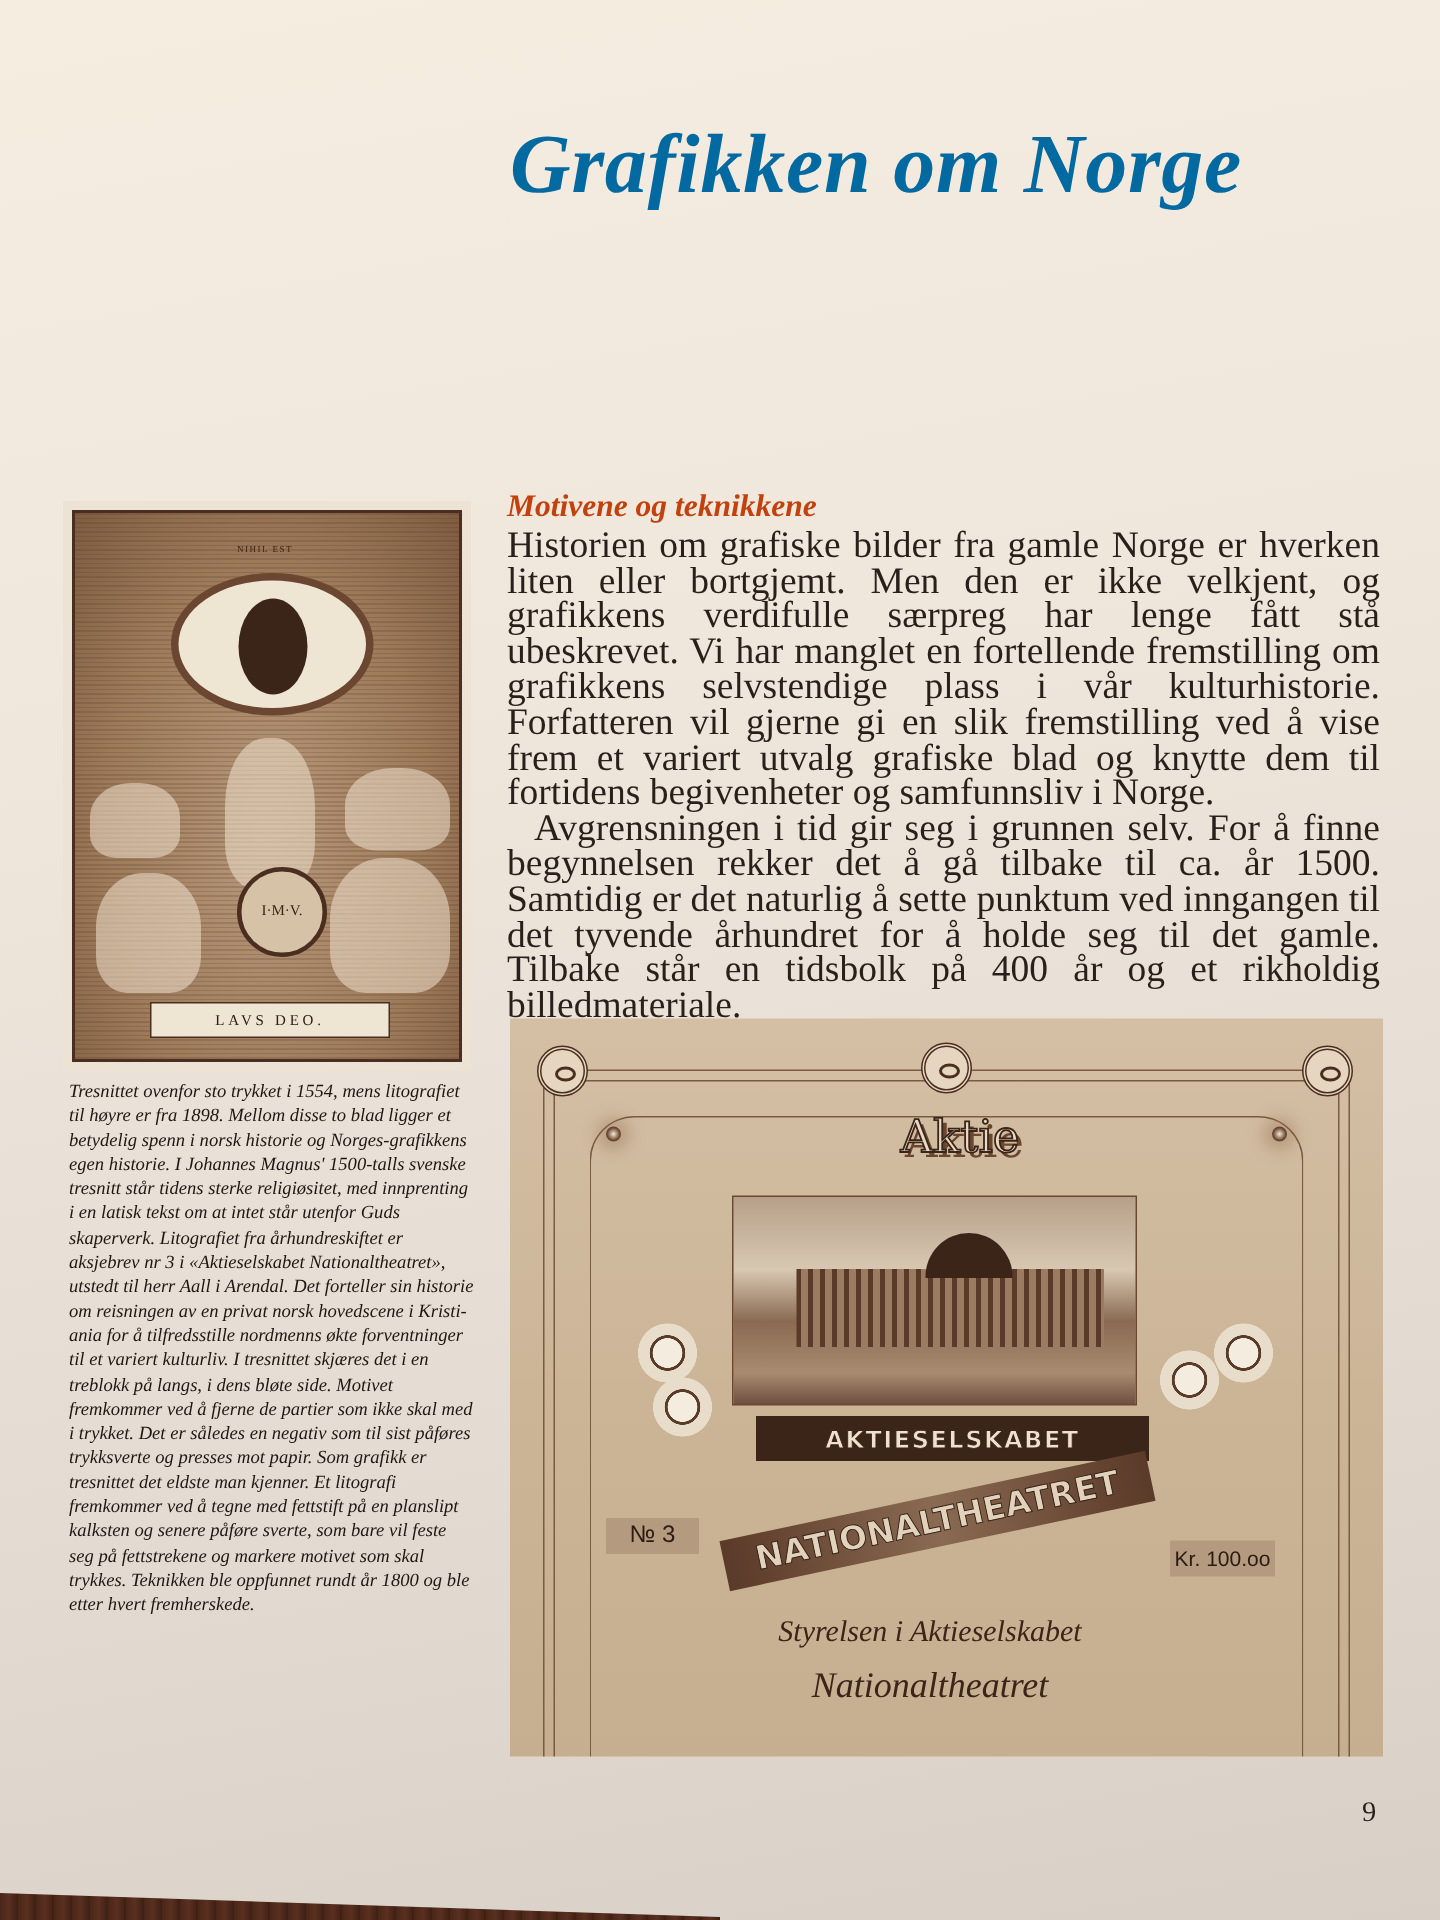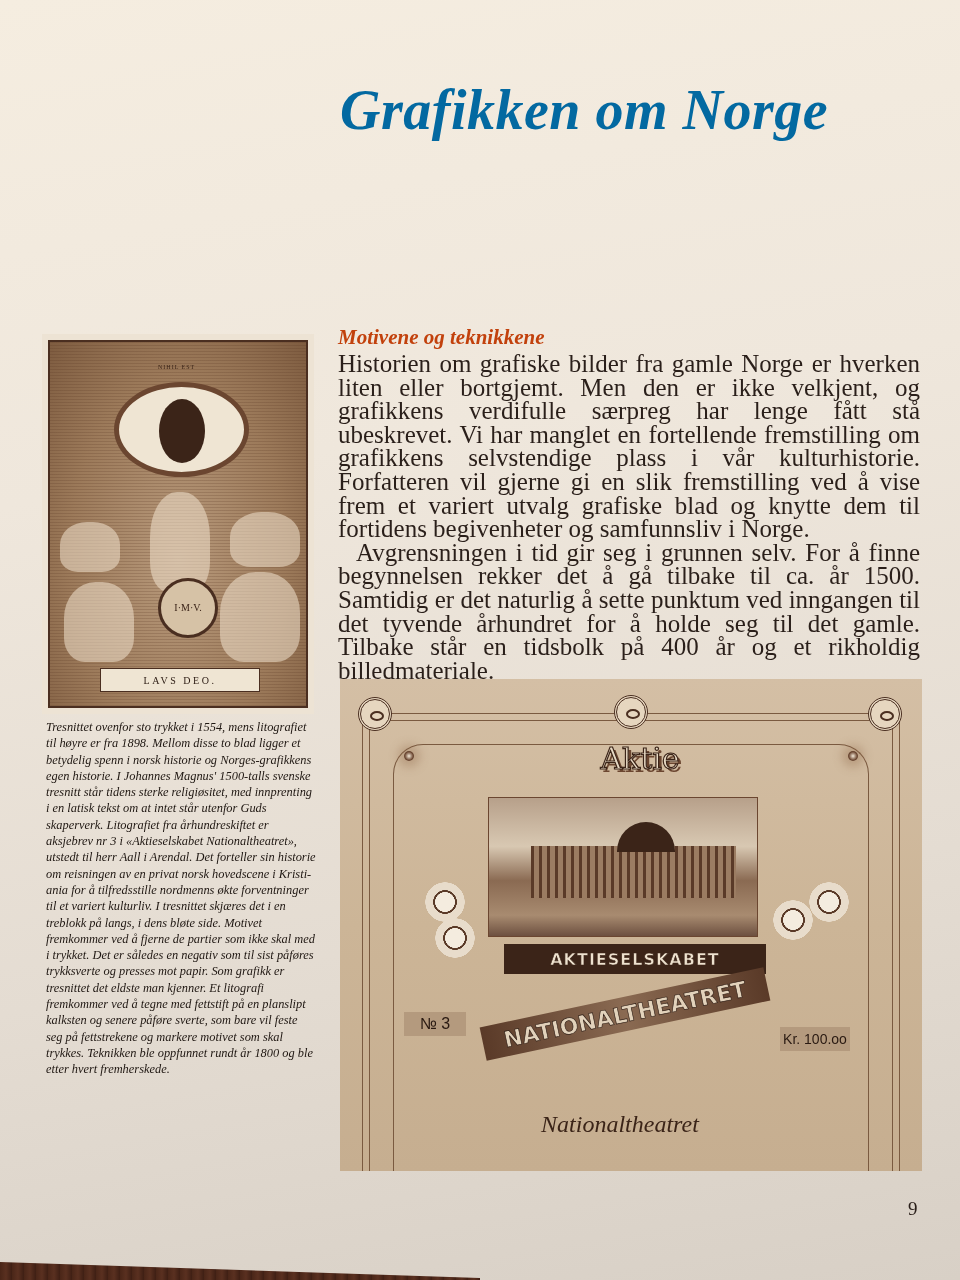--- a/index.html
+++ b/index.html
@@ -212,16 +212,17 @@
     <div class="dome"></div>
   </div>
   <div class="flower" style="left:82px;top:200px;"></div>
   <div class="flower" style="left:92px;top:236px;"></div>
   <div class="flower" style="left:430px;top:218px;"></div>
   <div class="flower" style="left:466px;top:200px;"></div>
   <div class="banner1">AKTIESELSKABET</div>
   <div class="banner2">NATIONALTHEATRET</div>
   <div class="numbox">№ 3</div>
   <div class="krbox">Kr. 100.oo</div>
+  <div class="script s1">Styrelsen i Aktieselskabet</div>
   <div class="script s2">Nationaltheatret</div>
 </div>
 
 <div class="page-number">9</div>
 
 </body></html>

